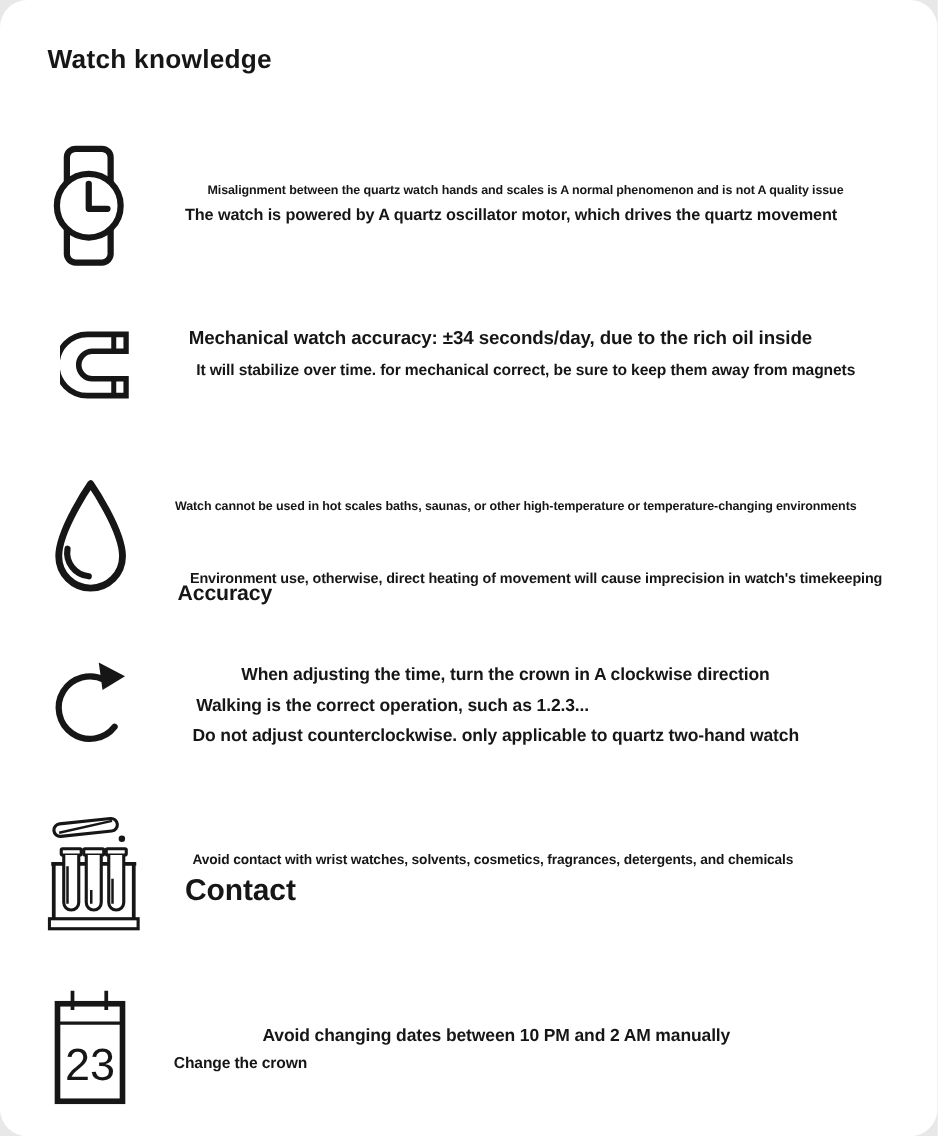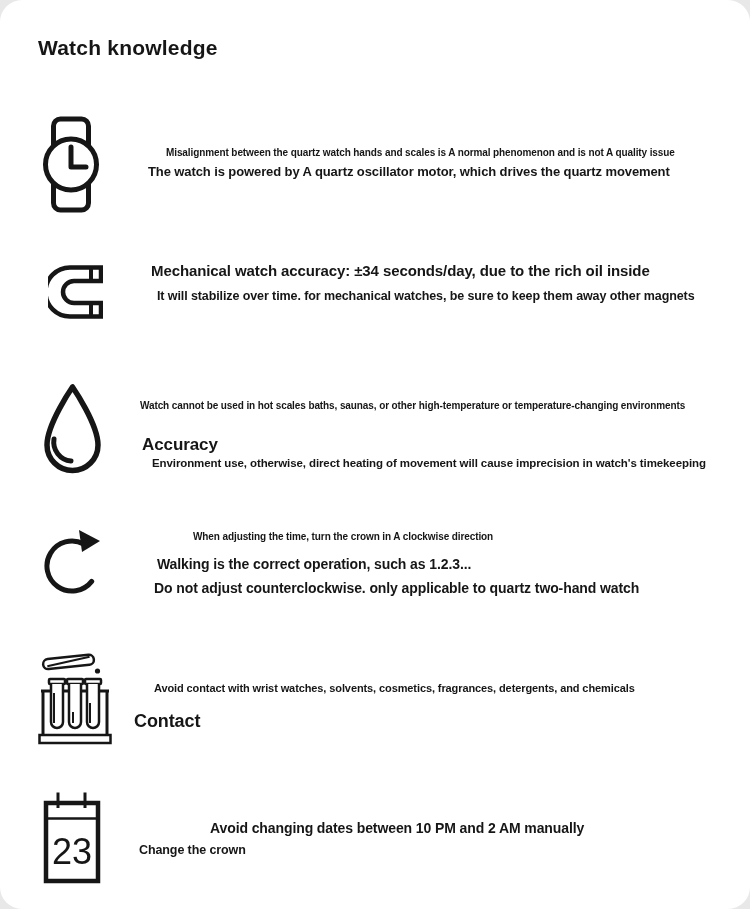--- a/index.html
+++ b/index.html
@@ -52,39 +52,39 @@
   <div class="line" style="left:166px;top:147px;font-size:10px;">Misalignment between the quartz watch hands and scales is A normal phenomenon and is not A quality issue</div>
 
   <span class="icon-wrap" style="left:48px;top:262px;">
     <svg width="55" height="60" viewBox="0 0 55 60">
       <path class="ic" d="M53 5.5 H22 A24.5 24.5 0 0 0 22 54.5 H53 V41 H26 A11 11 0 0 1 26 19 H53 Z" stroke-width="4.5"></path>
       <line class="ic" x1="43" y1="5.5" x2="43" y2="19" stroke-width="4"></line>
       <line class="ic" x1="43" y1="41" x2="43" y2="54.5" stroke-width="4"></line>
     </svg>
   </span>
   <div class="line" style="left:151px;top:262px;font-size:15px;">Mechanical watch accuracy: ±34 seconds/day, due to the rich oil inside</div>
-  <div class="line" style="left:157px;top:289px;font-size:12.5px;">It will stabilize over time. for mechanical watches, be sure to keep them away other magnets</div>
+  <div class="line" style="left:157px;top:289px;font-size:12.5px;">It will stabilize over time. for mechanical correct, be sure to keep them away from magnets</div>
 
   <span class="icon-wrap" style="left:40px;top:382px;">
     <svg width="65" height="96" viewBox="0 0 65 96">
       <path class="ic" d="M32.5 5 C 32.5 5 7 42 7 63 a 25.5 25.5 0 0 0 51 0 C 58 42 32.5 5 32.5 5 Z" stroke-width="5.5" stroke-linejoin="round"></path>
       <path class="ic" d="M14 57 a 19 19 0 0 0 17 22" stroke-width="5" stroke-linecap="round"></path>
     </svg>
   </span>
   <div class="line" style="left:140px;top:400px;font-size:10px;">Watch cannot be used in hot scales baths, saunas, or other high-temperature or temperature-changing environments</div>
   <div class="line" style="left:152px;top:423px;font-size:11.5px;margin-top:34px;">Environment use, otherwise, direct heating of movement will cause imprecision in watch's timekeeping</div>
-  <div class="line" style="left:142px;top:435px;font-size:17px;">Accuracy</div>
+  <div class="line" style="left:142px;top:465px;font-size:17px;">Accuracy</div>
 
   <span class="icon-wrap" style="left:43px;top:527px;">
     <svg width="62" height="73" viewBox="0 0 62 73">
       <path class="ic" d="M40.7 17 A25 25 0 1 0 48.7 54.4" stroke-width="5" stroke-linecap="round"></path>
       <polygon class="ic-fill" points="36,3 57,14 39,25"></polygon>
     </svg>
   </span>
-  <div class="line" style="left:193px;top:531px;font-size:10px;">When adjusting the time, turn the crown in A clockwise direction</div>
+  <div class="line" style="left:193px;top:531px;font-size:14px;">When adjusting the time, turn the crown in A clockwise direction</div>
   <div class="line" style="left:157px;top:556px;font-size:14px;">Walking is the correct operation, such as 1.2.3...</div>
   <div class="line" style="left:154px;top:580px;font-size:14px;">Do not adjust counterclockwise. only applicable to quartz two-hand watch</div>
 
   <span class="icon-wrap" style="left:38px;top:649px;">
     <svg width="74" height="97" viewBox="0 0 74 97">
 
       <g transform="rotate(-6 30 13)">
         <rect class="ic-white" x="5" y="8" width="51" height="10" rx="5" stroke-width="2.5"></rect>
         <line class="ic" x1="9" y1="15" x2="52" y2="10" stroke-width="2"></line>
       </g>
@@ -101,21 +101,21 @@
       <path class="ic-white" d="M31 35 V 73 a6 6 0 0 0 12 0 V 35" stroke-width="2.5"></path>
       <line class="ic" x1="35" y1="63" x2="35" y2="74" stroke-width="2"></line>
       <rect class="ic-white" x="47" y="30" width="16" height="5" rx="1" stroke-width="2.5"></rect>
       <path class="ic-white" d="M49 35 V 73 a6 6 0 0 0 12 0 V 35" stroke-width="2.5"></path>
       <line class="ic" x1="52" y1="54" x2="52" y2="74" stroke-width="2"></line>
 
       <rect class="ic-white" x="1.5" y="86" width="71" height="8" stroke-width="2.5"></rect>
     </svg>
   </span>
   <div class="line" style="left:154px;top:682px;font-size:11px;">Avoid contact with wrist watches, solvents, cosmetics, fragrances, detergents, and chemicals</div>
-  <div class="line" style="left:134px;top:699px;font-size:18px;margin-top:12px;">Contact</div>
+  <div class="line" style="left:148px;top:699px;font-size:24px;">Contact</div>
 
   <span class="icon-wrap" style="left:42px;top:789px;">
     <svg width="60" height="96" viewBox="0 0 60 96">
       <rect class="ic-white" x="4" y="14" width="52" height="78" stroke-width="4.5"></rect>
       <line class="ic" x1="4" y1="29.5" x2="56" y2="29.5" stroke-width="2.5"></line>
       <line class="ic" x1="16" y1="3.5" x2="16" y2="19" stroke-width="3"></line>
       <line class="ic" x1="43" y1="3.5" x2="43" y2="19" stroke-width="3"></line>
       <text class="cal-num" x="30" y="75" text-anchor="middle" font-size="36">23</text>
     </svg>
   </span>

